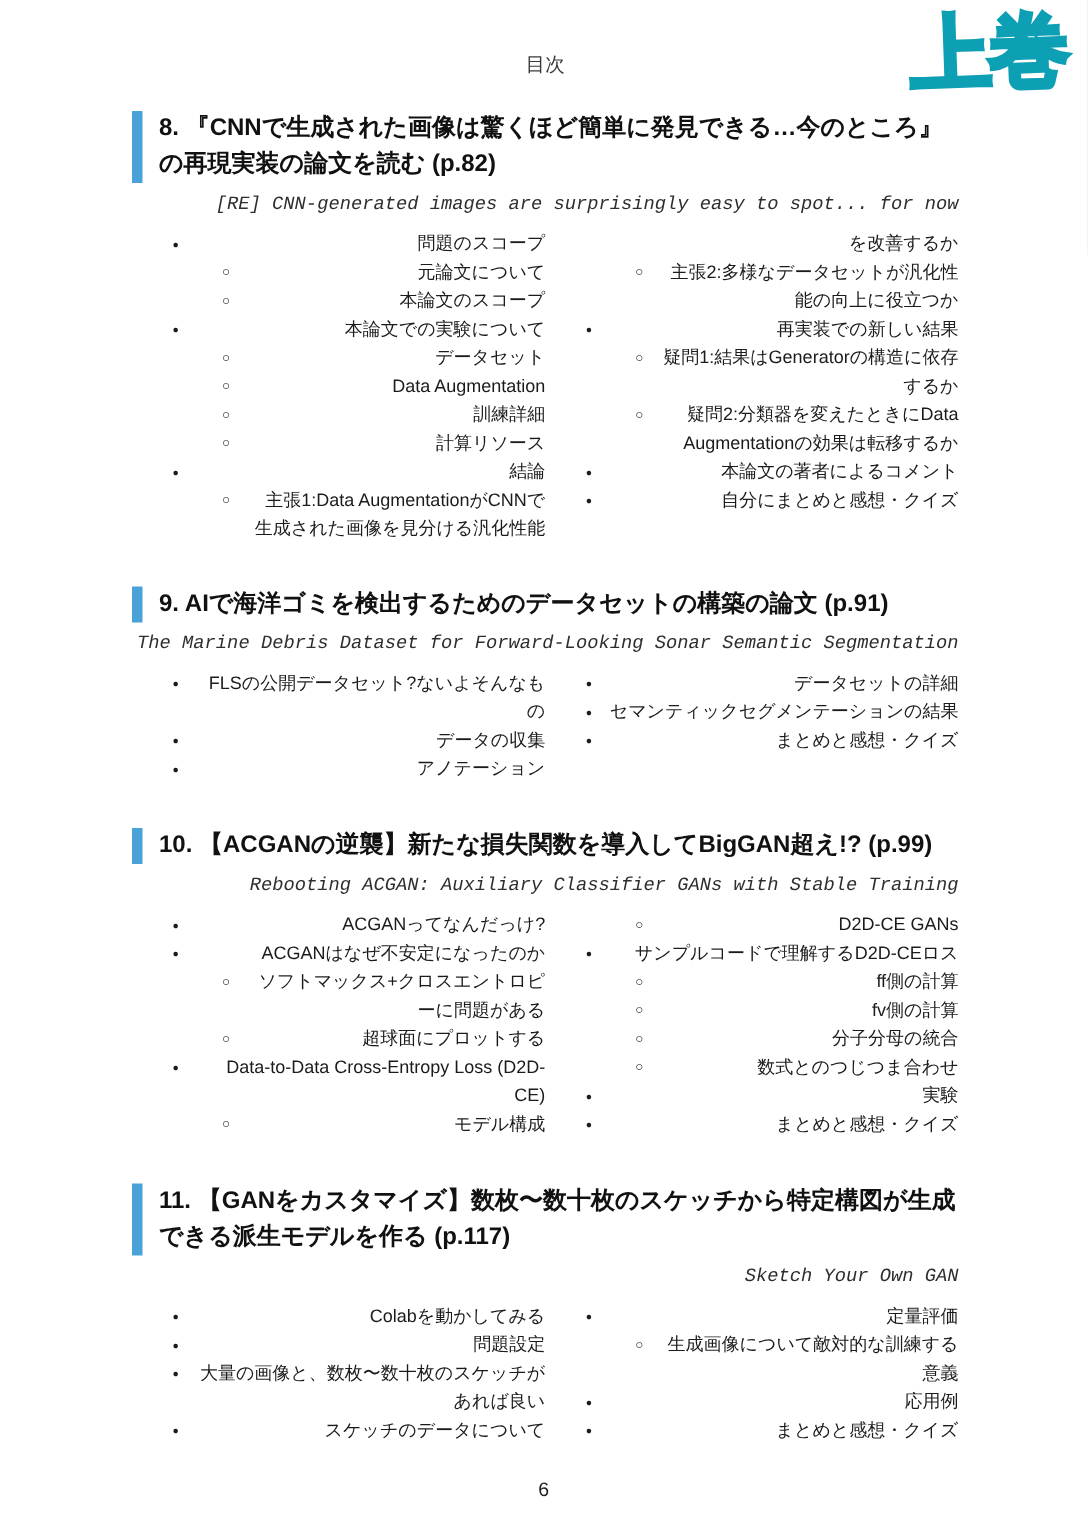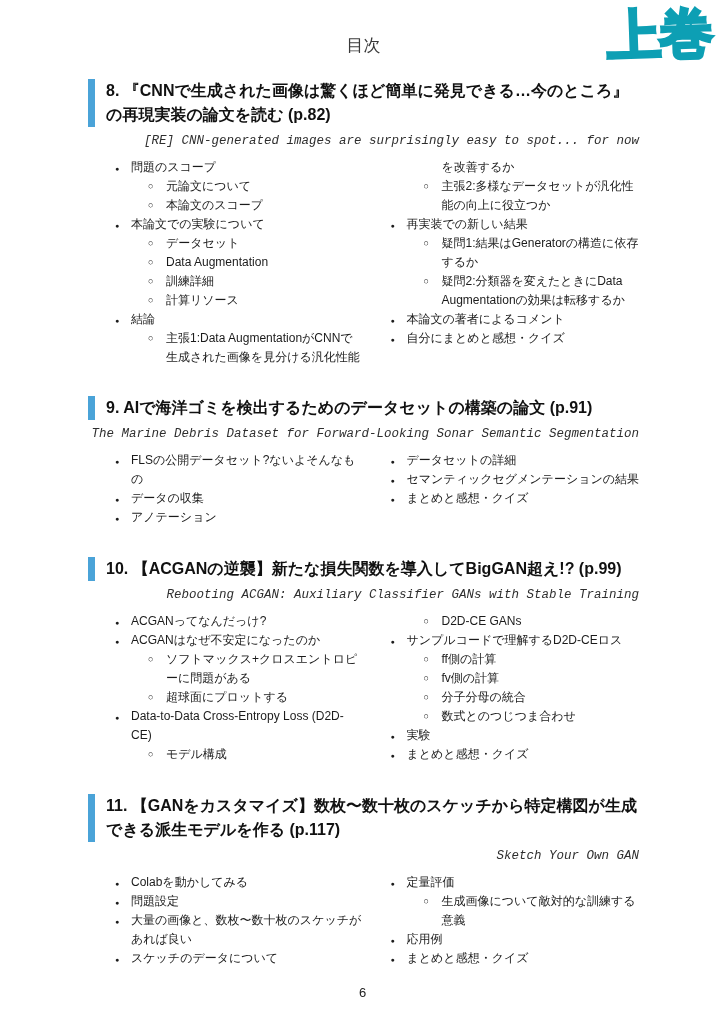--- a/index.html
+++ b/index.html
@@ -1,30 +1,30 @@
 <!DOCTYPE html>
 <html><head>
 <meta charset="utf-8">
 <style>
   html,body{margin:0;padding:0;background:#e9e9e9;}
   .page{position:relative;width:725px;height:1024px;background:#ffffff;overflow:hidden;
         font-family:"Liberation Sans","DejaVu Sans",sans-serif;color:#1b1b1b;
         box-sizing:border-box;padding:34px 86px 0 88px;margin:0 auto;}
-  .page-header{text-align:center;font-size:17px;color:#3a3a3a;margin-bottom:22px;}
+  .page-header{text-align:center;font-size:13px;color:#3a3a3a;margin-bottom:22px;}
   .stamp{position:absolute;top:8px;right:14px;font-size:54px;font-weight:bold;
          line-height:1;letter-spacing:-2px;transform:rotate(-2deg);
          color:var(--stamp-fill,#35dfee);-webkit-text-stroke:3px var(--stamp-stroke,#0d9fb4);
          font-family:"DejaVu Sans",sans-serif;}
   .toc-section{margin-bottom:30px;}
   .section-title{margin:0;font-size:16px;font-weight:bold;line-height:1.5;
                  border-left:7px solid var(--accent,#4aa3d8);padding-left:11px;color:#111;}
   .section-subtitle{text-align:right;font-style:italic;font-size:12.5px;color:#2e2e2e;
                     margin:7px 0 10px 0;
                     font-family:Liberation Mono, monospace;}
-  .columns{display:flex;gap:26px;margin-left:26px;}
+  .columns{display:flex;gap:26px;margin-left:26px;text-align:right;}
   .toc-list{flex:1 1 0;list-style:none;margin:0;padding:0;font-size:12px;line-height:1.58;}
   .toc-list li{position:relative;margin:0;}
   li.lv1{padding-left:17px;}
   li.lv1::before{content:"●";position:absolute;left:1px;top:5px;font-size:7px;color:#1b1b1b;}
   li.lv2{padding-left:52px;}
   li.lv2::before{content:"○";position:absolute;left:34px;top:2px;font-size:9px;color:#1b1b1b;}
   li.cont::before{content:none;}
   .page-number{position:absolute;left:0;right:0;bottom:24px;text-align:center;
                font-size:13px;color:#222;}
 </style>

